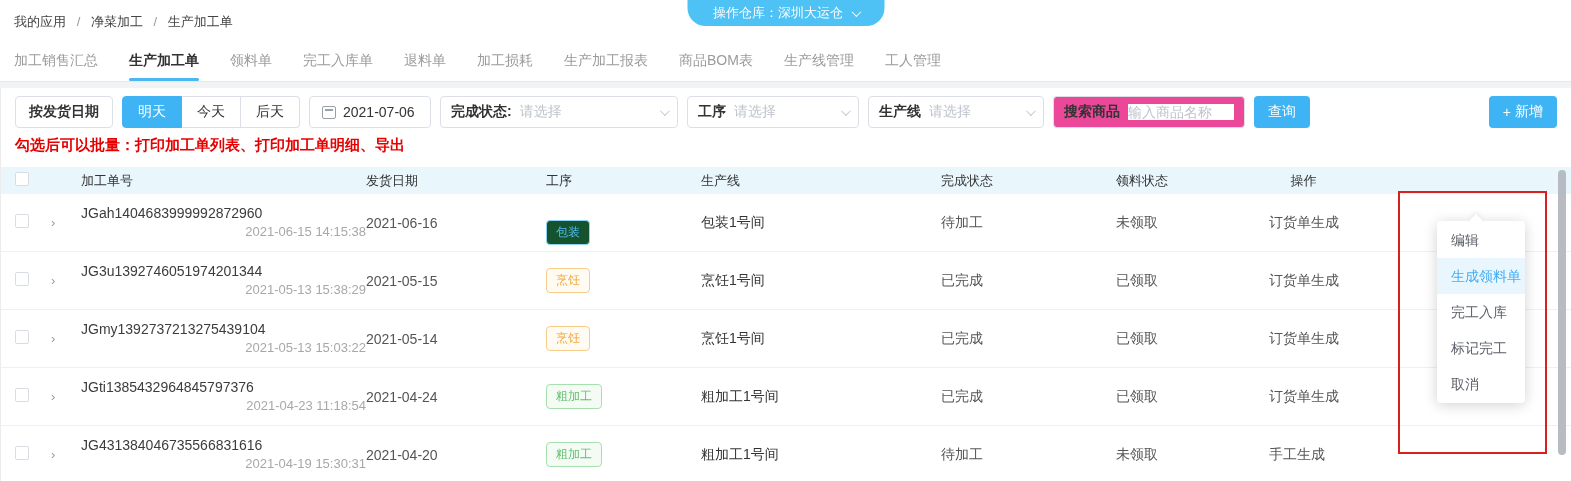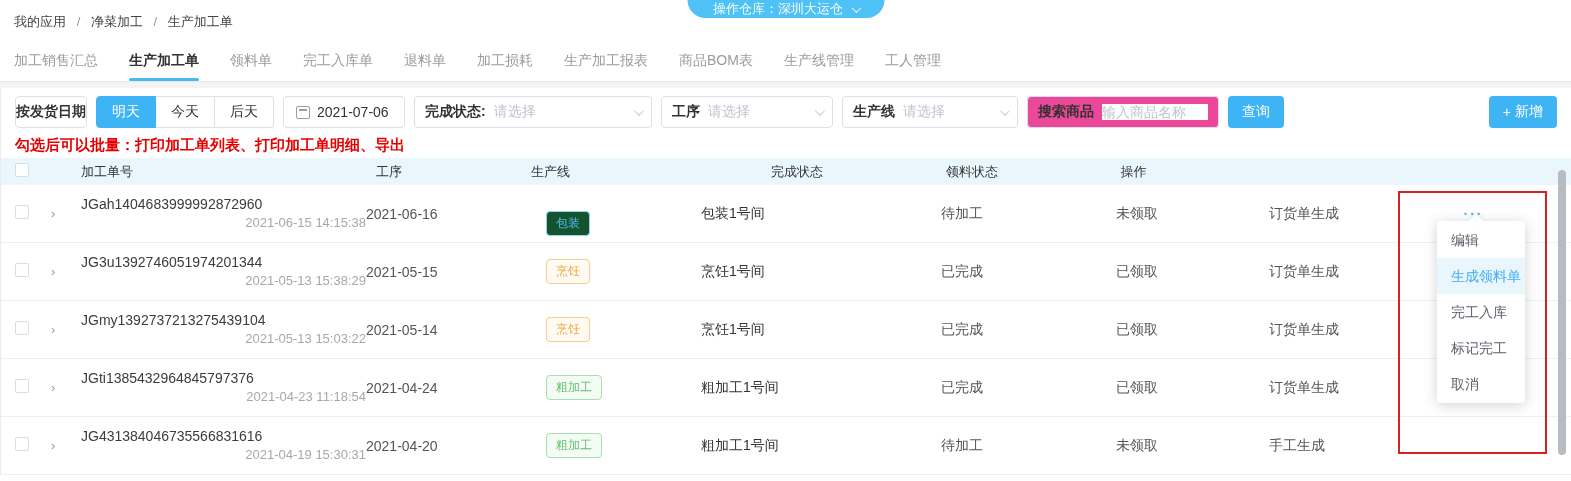--- a/index.html
+++ b/index.html
@@ -3,41 +3,41 @@
 <meta charset="utf-8">
 <style>
   * { margin:0; padding:0; box-sizing:border-box; }
   html,body { width:1571px; height:481px; background:#fff; overflow:hidden; }
   body { font-family:"Liberation Sans","DejaVu Sans",sans-serif; color:#333; position:relative; }
 
   
   .topbar { position:relative; height:40px; }
   .breadcrumb { position:absolute; left:14px; top:13px; font-size:13px; color:#444; }
   .breadcrumb .sep { color:#999; margin:0 7px; }
-  .wh-badge { position:absolute; left:50%; transform:translateX(-50%); top:0; height:18px;
+  .wh-badge { position:absolute; left:50%; transform:translateX(-50%); top:0; height:26px;
     background:#4ec1f5; color:#fff; font-size:13px; line-height:22px; padding:0 26px;
     border-radius:0 0 18px 18px; display:flex; align-items:center; gap:8px; cursor:pointer; }
   .caret { display:inline-block; width:7px; height:7px; border-right:1.5px solid currentColor;
     border-bottom:1.5px solid currentColor; transform:rotate(45deg) translateY(-2px); }
 
   
   .tabs { display:flex; gap:31px; padding:0 14px; height:42px; align-items:center;
     border-bottom:1px solid #e7e7e7; }
   .tab { font-size:14px; color:#9b9b9b; cursor:pointer; position:relative; height:100%;
     display:flex; align-items:center; white-space:nowrap; }
   .tab.active { color:#333; font-weight:bold; }
   .tab.active::after { content:""; position:absolute; left:0; right:0; bottom:0; height:3px;
     background:#4db7f0; border-radius:2px; }
   .band { height:6px; background:#f1f3f5; }
 
   
   .filterbar { display:flex; align-items:center; height:48px; padding:0 14px; gap:9px;
     border-left:1px solid #ececec; }
   .btn { height:32px; border:1px solid #dcdfe6; border-radius:4px; background:#fff;
-    font-size:14px; padding:0 0; display:flex; align-items:center; cursor:pointer; color:#333; }
+    font-size:14px; padding:0 13px; display:flex; align-items:center; cursor:pointer; color:#333; }
   .btn.bold { font-weight:bold; }
   .btn-group { display:flex; }
   .btn-group .gbtn { height:32px; border:1px solid #dcdfe6; border-left-width:0; background:#fff;
     font-size:14px; padding:0 15px; display:flex; align-items:center; cursor:pointer; color:#333; }
   .btn-group .gbtn:first-child { border-left-width:1px; border-radius:4px 0 0 4px; }
   .btn-group .gbtn:last-child { border-radius:0 4px 4px 0; }
   .btn-group .gbtn.active { background:#3fb4f4; border-color:#3fb4f4; color:#fff; }
   .datebox { height:32px; border:1px solid #dcdfe6; border-radius:4px; background:#fff;
     display:flex; align-items:center; gap:7px; padding:0 12px; font-size:14px; cursor:pointer; width:122px; }
   .selectbox { height:32px; border:1px solid #dcdfe6; border-radius:4px; background:#fff;
@@ -50,21 +50,21 @@
     display:flex; align-items:center; font-size:14px; padding:0 10px; width:192px; }
   .searchbox .lbl { font-weight:bold; margin-right:8px; white-space:nowrap; }
   .searchbox input { border:none; outline:none; width:100%; font-size:14px;
     font-family:inherit; color:#333; }
   .searchbox input::placeholder { color:#bfc4cc; }
   .btn-primary { height:32px; background:#3fb4f4; color:#fff; border:none; border-radius:4px;
     font-size:14px; padding:0 14px; display:flex; align-items:center; gap:4px; cursor:pointer; }
   .spacer { flex:1; }
 
   
-  .tip { color:#e60000; font-weight:bold; font-size:15px; padding:0 0 3px 14px;
+  .tip { color:#e60000; font-weight:bold; font-size:15px; padding:0 0 12px 14px;
     border-left:1px solid #ececec; }
 
   
   .table { border-left:1px solid #ececec; position:relative; }
   .trow { display:flex; align-items:center; padding-left:14px; }
   .thead { background:#e9f7fd; height:27px; font-size:13px; color:#333; }
   .tbody-row { height:58px; border-bottom:1px solid #eef1f4; font-size:14px; color:#555; }
   .col-check  { width:36px; }
   .col-expand { width:30px; color:#999; font-size:13px; cursor:pointer; }
   .col-order  { width:285px; }
@@ -171,20 +171,21 @@
   </button>
 </div>
 
 <div class="tip">勾选后可以批量：打印加工单列表、打印加工单明细、导出</div>
 
 <div class="table">
   <div class="trow thead">
     <div class="col-check"><span class="checkbox"></span></div>
     <div class="col-expand"></div>
     <div class="col-order">加工单号</div>
+    <div class="col-date">发货日期</div>
     <div class="col-process">工序</div>
     <div class="col-line">生产线</div>
     <div class="col-status">完成状态</div>
     <div class="col-material">领料状态</div>
     <div class="col-action">操作</div>
   </div>
   <div id="tbody">
       <div class="trow tbody-row">
         <div class="col-check"><span class="checkbox"></span></div>
         <div class="col-expand">›</div>

